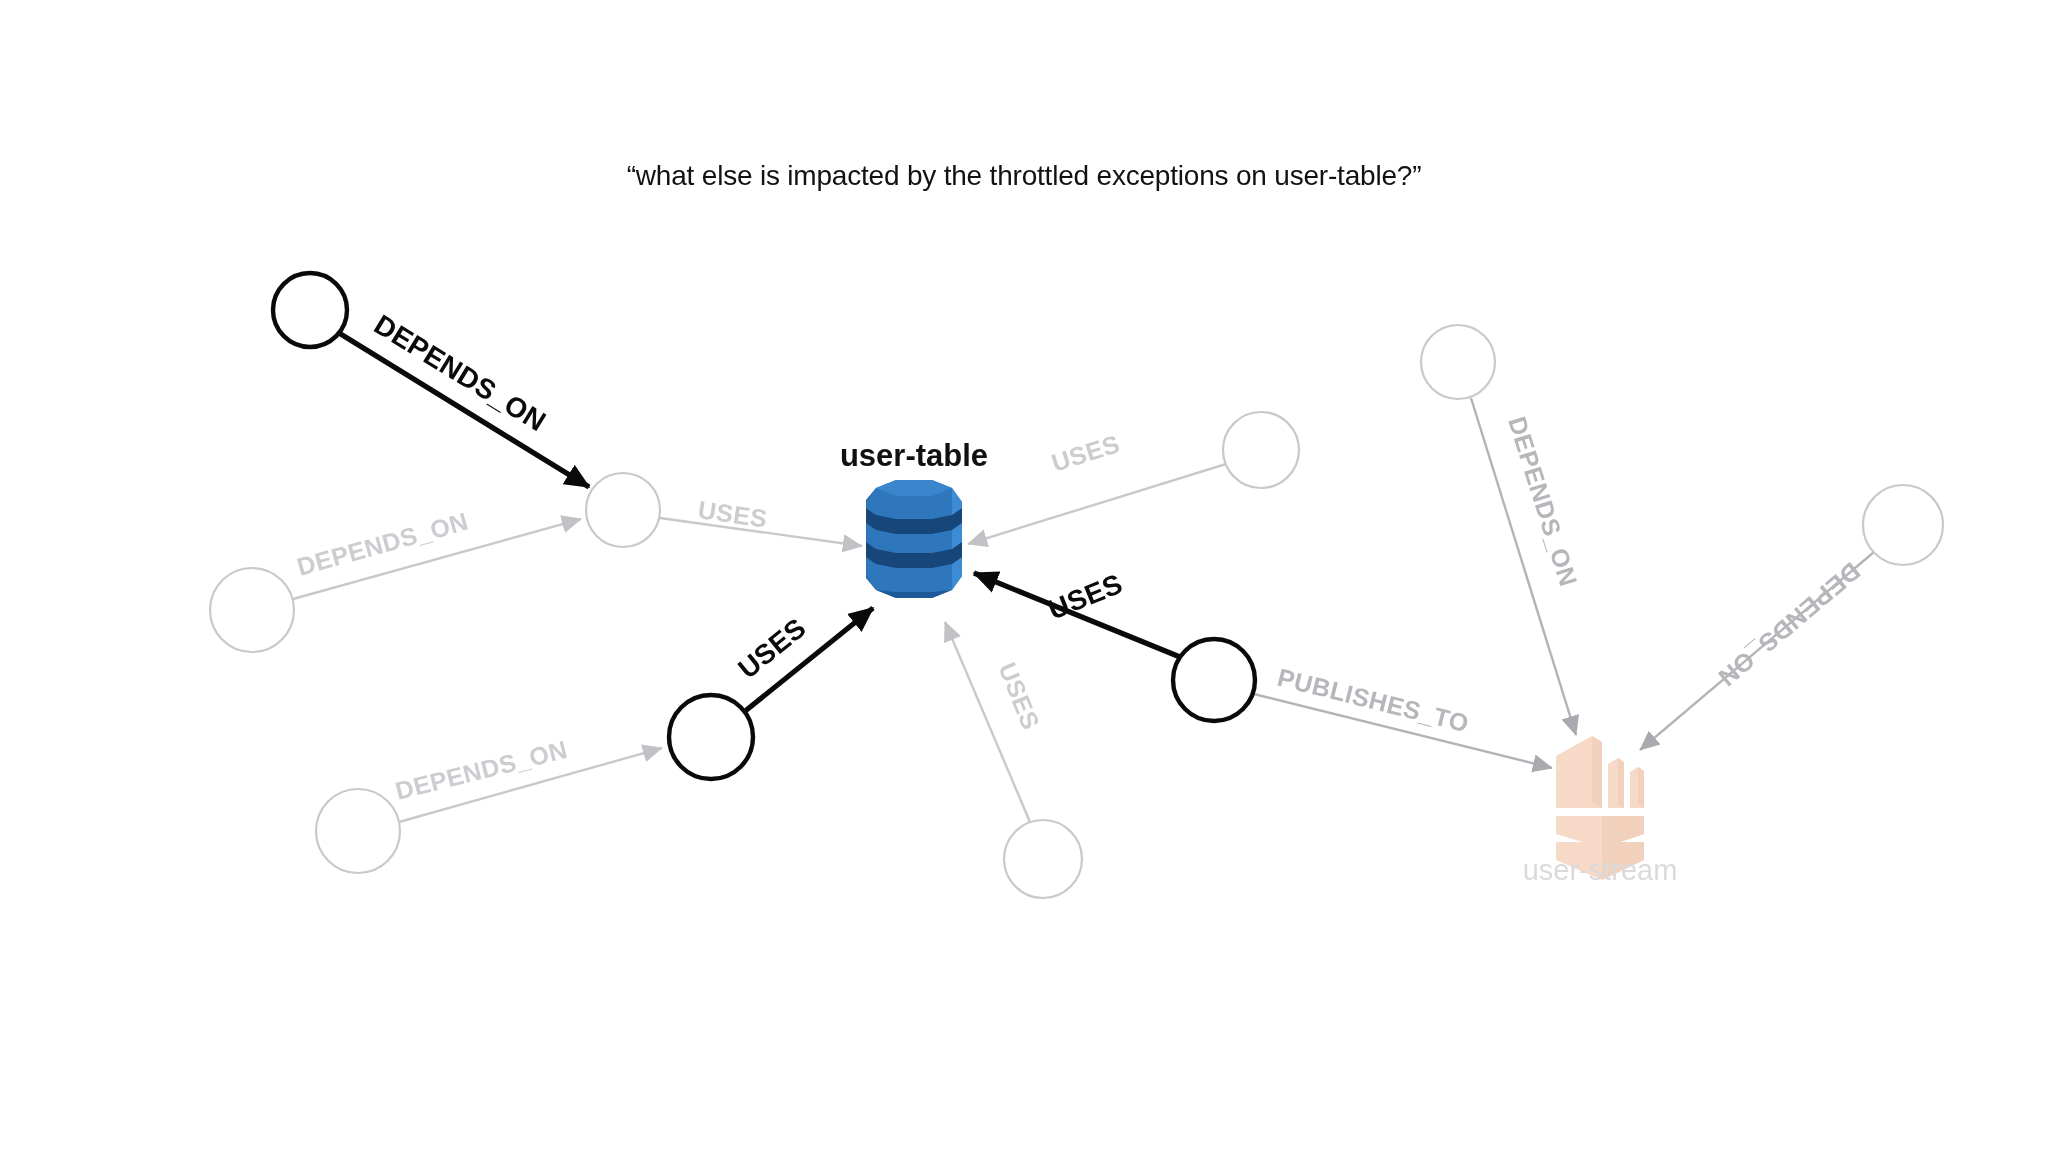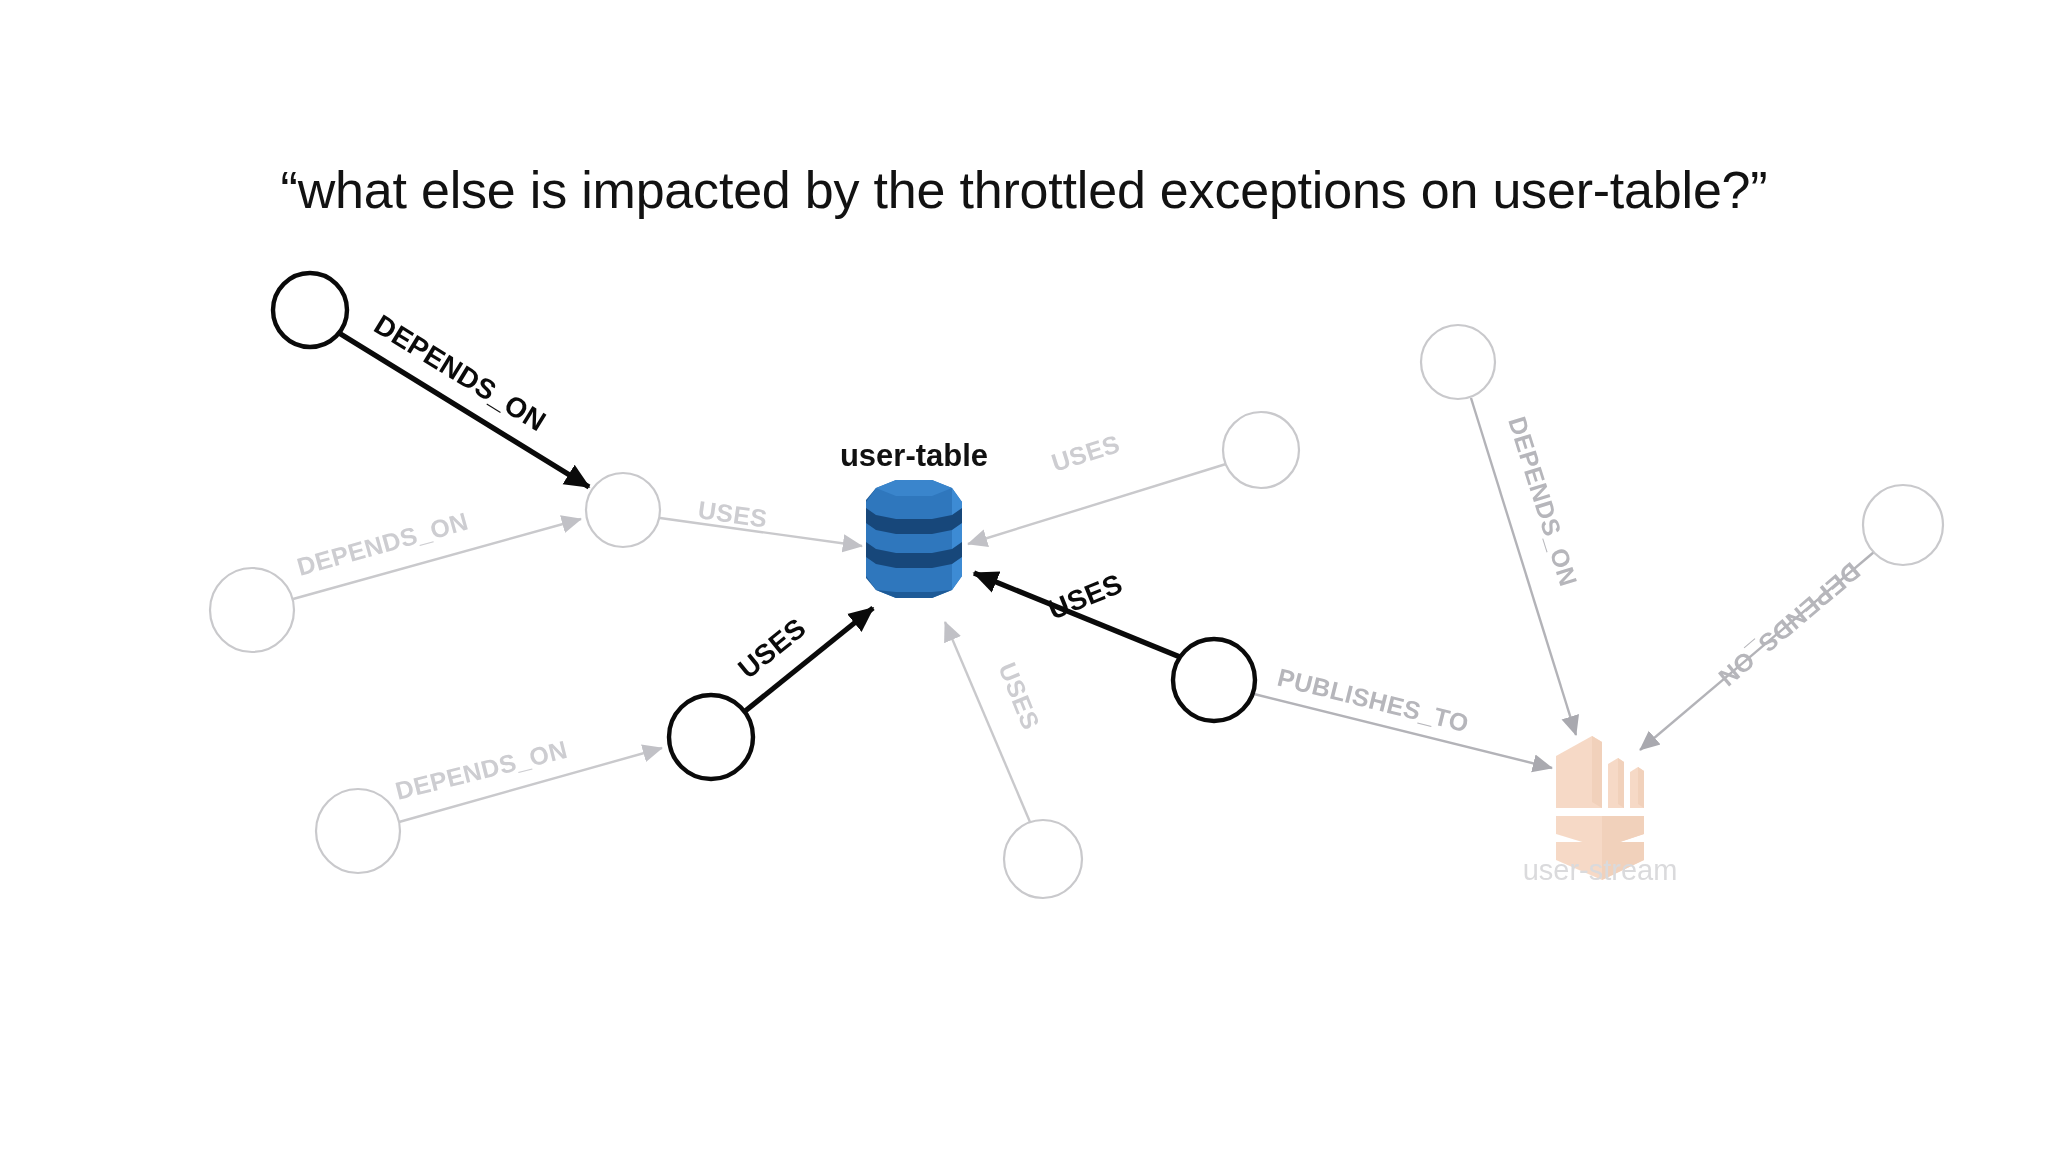--- a/index.html
+++ b/index.html
@@ -29,21 +29,21 @@
     height: 1152px;
     display: block;
   }
   .question-title {
     position: absolute;
     left: 0;
     top: 160px;
     width: 2048px;
     text-align: center;
     font-family: "Liberation Sans", sans-serif;
-    font-size: 52px;
+    font-size: 28px;
     font-weight: 400;
     letter-spacing: -0.2px;
     color: #121212;
     white-space: nowrap;
   }
   .edge-line { fill: none; stroke-linecap: butt; }
   .edge-dim   { stroke: #c9c9cc; stroke-width: 2.4; }
   .edge-mid   { stroke: #b3b3b8; stroke-width: 2.4; }
   .edge-hot   { stroke: #0a0a0a; stroke-width: 5.2; }
   .node-dim   { fill: #ffffff; stroke: #c9c9cc; stroke-width: 2.2; }

